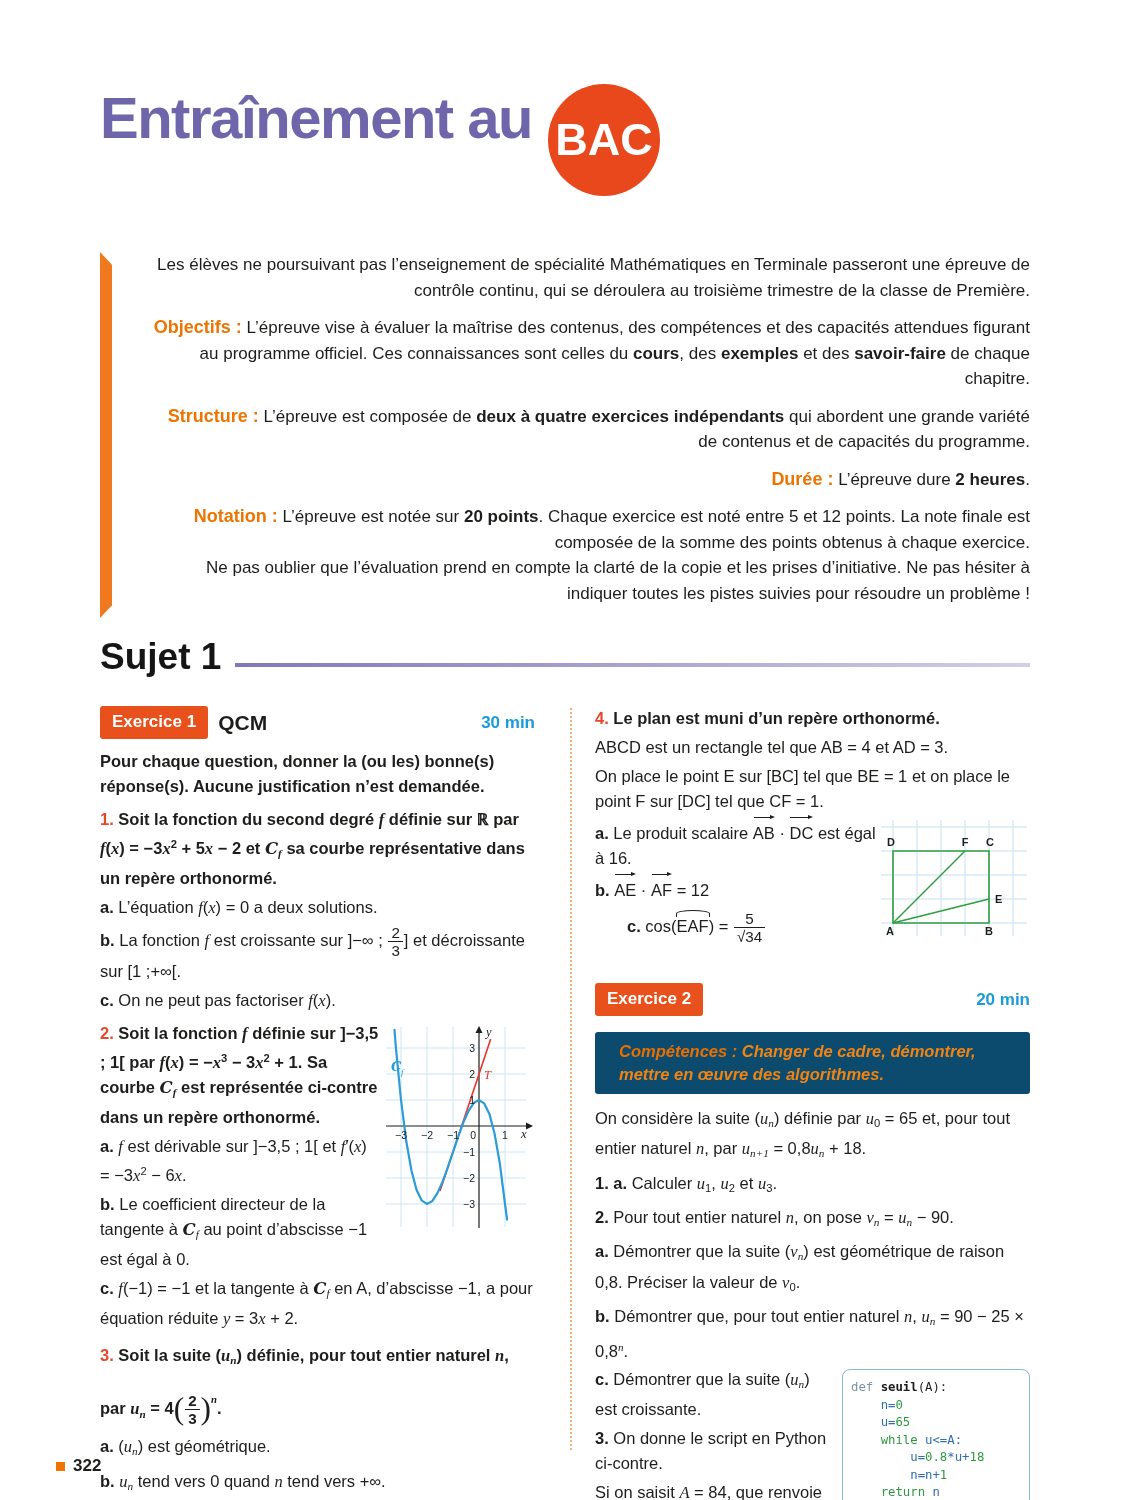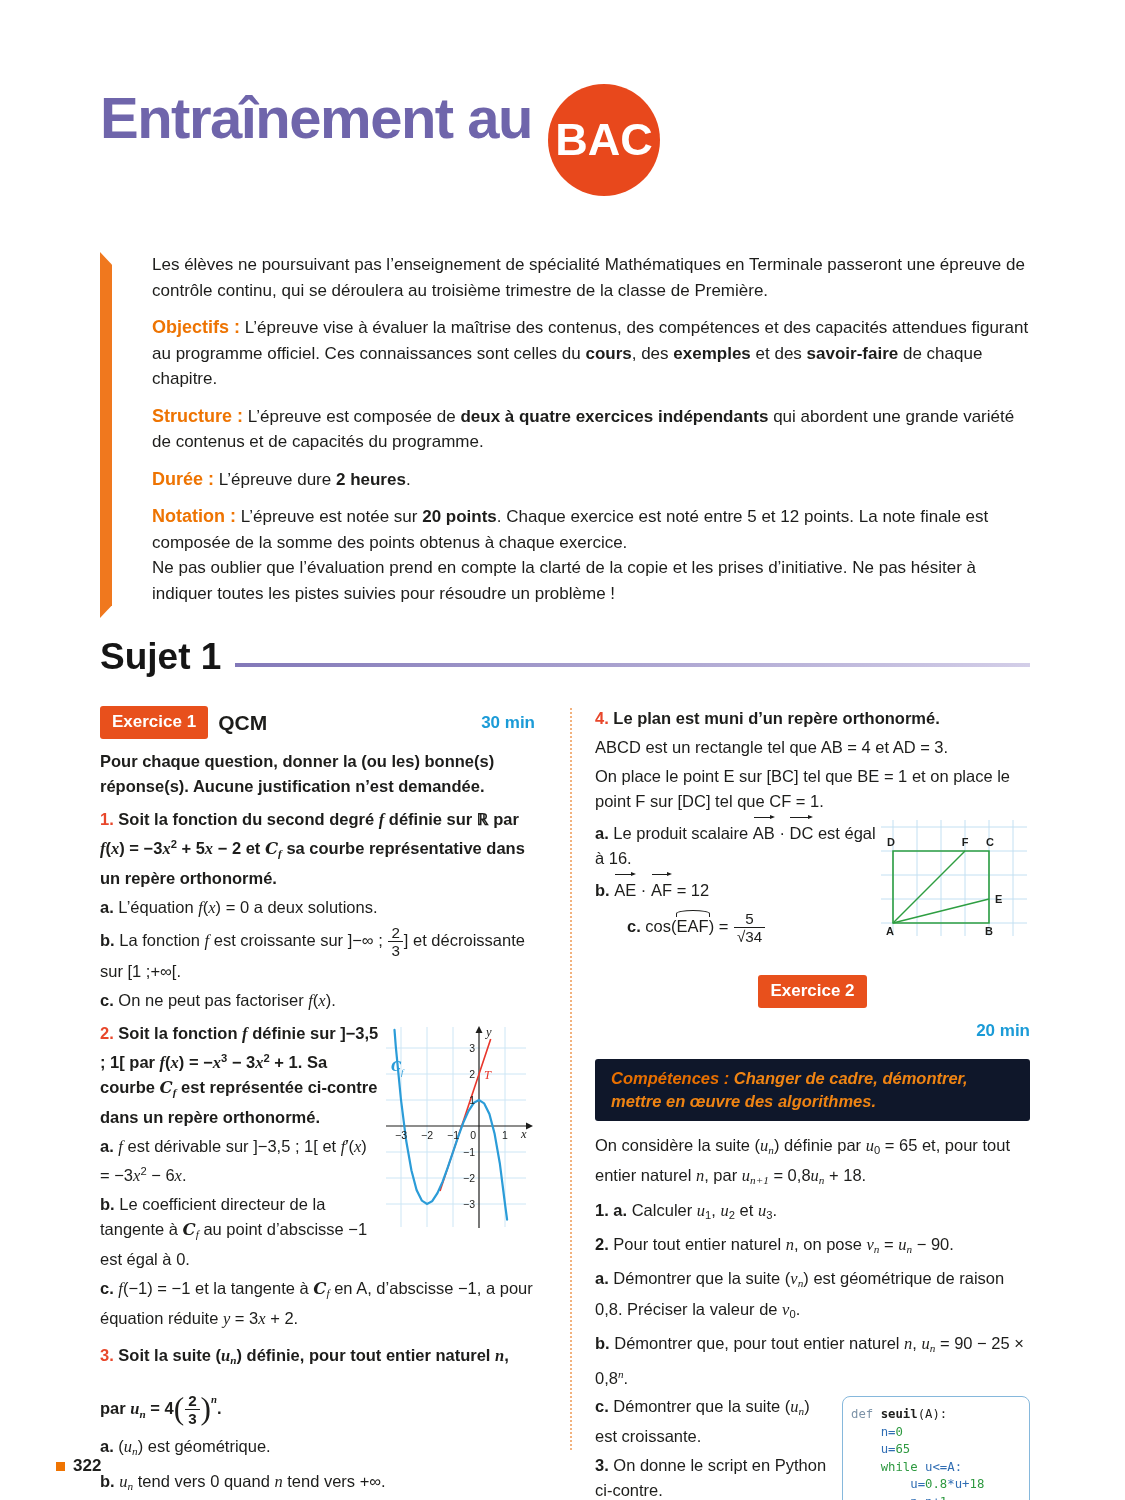--- a/index.html
+++ b/index.html
@@ -9,21 +9,21 @@
   
   .masthead{position:absolute;top:84px;left:100px;display:flex;align-items:flex-start;gap:16px;}
   .masthead .title{font-size:58px;font-weight:800;color:#6f65ab;letter-spacing:-1.5px;}
   .bac{width:112px;height:112px;border-radius:50%;background:#e8481c;color:#fff;
        font-weight:800;font-size:45px;display:flex;align-items:center;justify-content:center;}
 
   
   .intro{position:absolute;top:252px;left:100px;width:930px;display:flex;}
   .bracket{flex:none;width:12px;margin-right:40px;background:#f0781e;
            clip-path:polygon(0 0,100% 3.5%,100% 96.5%,0 100%);}
-  .intro-text{flex:1;}
+  .intro-text{flex:1;text-align:right;}
   .intro-text p{font-size:17px;line-height:25.5px;margin:0 0 12px;}
   .slabel{color:#ee7402;font-weight:800;font-size:18px;}
 
   
   .sujet{position:absolute;top:636px;left:100px;width:930px;display:flex;align-items:center;gap:14px;margin:0;}
   .sujet .t{font-size:37px;font-weight:800;color:#151515;}
   .sujet .rule{flex:1;height:4px;margin-top:16px;background:linear-gradient(90deg,#8278b8,#d3cee8);}
 
   
   .cols{position:absolute;top:706px;left:100px;width:930px;display:flex;gap:60px;}
@@ -67,21 +67,21 @@
   .q2wrap::after,.q4::after,.ex2body::after{content:"";display:block;clear:both;}
   .sn{font-family:"Liberation Sans",sans-serif;font-size:10.5px;fill:#1d1d1b;}
   .se{text-anchor:end;} .smid{text-anchor:middle;}
   .si{font-family:"Liberation Serif",serif;font-style:italic;font-size:12.5px;fill:#1d1d1b;}
   .scl{font-family:"DejaVu Serif",serif;font-style:italic;font-weight:700;font-size:13px;fill:#2b9cd8;}
   .sclf{font-family:"Liberation Serif",serif;font-style:italic;font-size:9px;fill:#2b9cd8;}
   .st{font-family:"Liberation Serif",serif;font-style:italic;font-size:12.5px;fill:#e8362b;}
   .rl{font-family:"Liberation Sans",sans-serif;font-size:11px;font-weight:700;fill:#1d1d1b;}
 
   
-  .comp-box{background:#0f172a;border-radius:3px;padding:8px 16px;font-style:italic;color:#ef8413;
+  .comp-box{background:#0c4a6e;border-radius:3px;padding:8px 24px;font-style:italic;color:#ef8413;
             font-weight:700;line-height:23px;margin:16px 0 12px;}
   .clabel{color:#e86f00;}
   .code-box{float:right;width:170px;margin:2px 0 6px 10px;border:1.6px solid #86b8dc;border-radius:8px;
             padding:9px 8px;font-family:"DejaVu Sans Mono",monospace;font-size:12.3px;line-height:17.5px;}
   .code-box div{white-space:pre;}
   .kd{color:#7d93a8;} .kw{color:#2e9940;} .kc{color:#2f6db3;} .kn{color:#2e9940;} .kf{color:#1d1d1b;font-weight:700;}
 
   
   .footer{position:absolute;left:56px;bottom:24px;display:flex;align-items:center;gap:8px;
           font-weight:800;font-size:17px;}
@@ -221,21 +221,21 @@
           </svg>
         </figure>
         <p class="item"><span class="ilabel">a.</span> <span>Le produit scalaire <span class="vec">AB</span> · <span class="vec">DC</span> est égal à 16.</span></p>
         <p class="item"><span class="ilabel">b.</span> <span><span class="vec">AE</span> · <span class="vec">AF</span> = 12</span></p>
         <p class="item" style="margin-top:10px;margin-left:32px;"><span class="ilabel">c.</span> <span>cos(<span class="hat">EAF</span>) = <span class="frac">
                 <span class="num">5</span>
                 <span class="den">√34</span>
               </span></span></p>
       </div>
 
-      <div class="ex-head" style="margin-top:26px;flex-direction:column;">
+      <div class="ex-head" style="margin-top:34px;">
         <span class="badge">Exercice 2</span>
         <span class="time">20 min</span>
       </div>
 
       <div class="comp-box"><span class="clabel">Compétences :</span> Changer de cadre, démontrer, mettre en œuvre des algorithmes.</div>
 
       <div class="ex2body">
         <p>On considère la suite (<span class="m">u</span><span class="m sub">n</span>) définie par <span class="m">u</span><span class="sub">0</span> = 65 et, pour tout entier naturel <span class="m">n</span>, par <span class="m">u</span><span class="m sub">n+1</span> = 0,8<span class="m">u</span><span class="m sub">n</span> + 18.</p>
         <p><span class="b">1. a.</span> Calculer <span class="m">u</span><span class="sub">1</span>, <span class="m">u</span><span class="sub">2</span> et <span class="m">u</span><span class="sub">3</span>.</p>
         <p><span class="b">2.</span> Pour tout entier naturel <span class="m">n</span>, on pose <span class="m">v</span><span class="m sub">n</span> = <span class="m">u</span><span class="m sub">n</span> − 90.</p>

